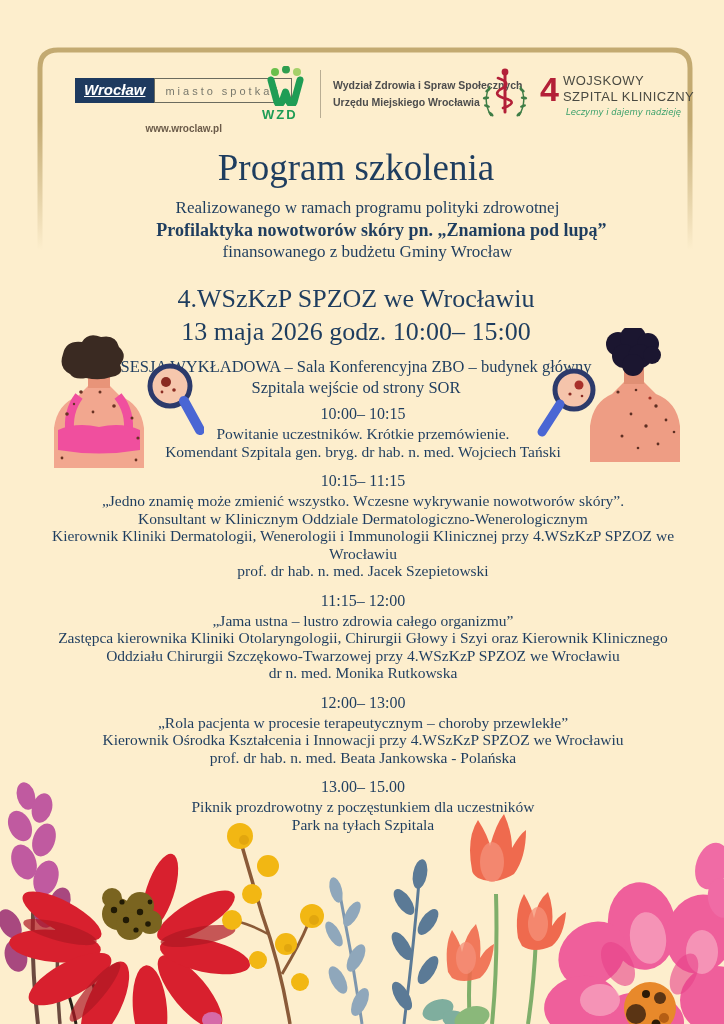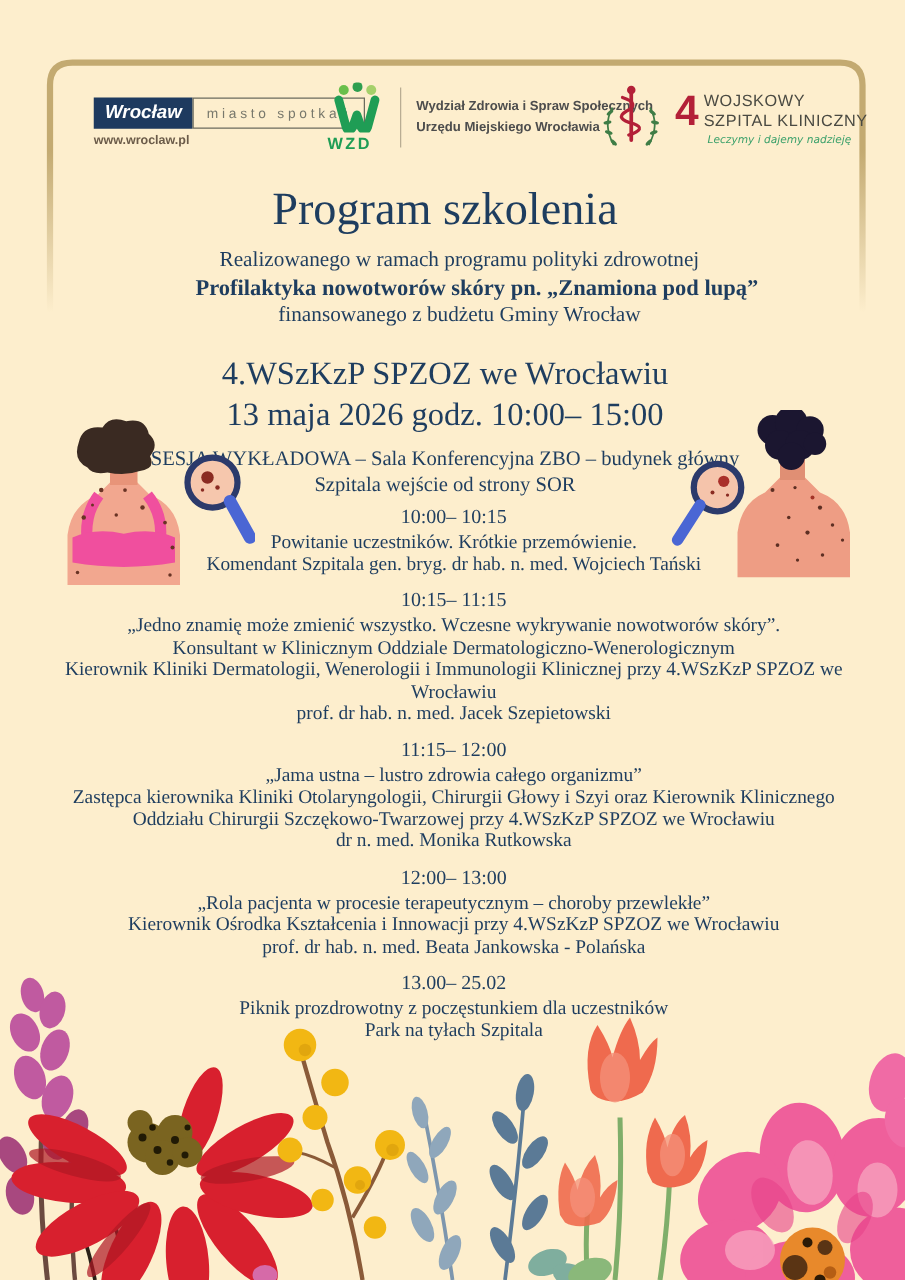--- a/index.html
+++ b/index.html
@@ -11,24 +11,24 @@
   .abs{position:absolute;}
   .center{left:0; right:12px; text-align:center;}
 
   
   .frame-svg{position:absolute; left:0; top:0; pointer-events:none;}
 
   
   .logo-wroclaw{left:75px; top:78px; font-family:"Liberation Sans", sans-serif;}
   .wroclaw-row{display:flex; align-items:stretch;}
   .wroclaw-box{background:#1e3a5f; color:#fff; font-style:italic; font-weight:bold;
-    font-size:15px; padding:3px 9px 4px;}
+    font-size:15px; padding:3px 9px 4px;text-decoration:underline;}
   .miasto-box{border:1px solid #6b6b5e; color:#78786c; font-size:11px;
     letter-spacing:3px; padding:6px 10px 5px; display:flex; align-items:center;}
-  .wroclaw-url{font-size:10px; font-weight:bold; color:#6b5b49; margin-top:4px;}
+  .wroclaw-url{text-align:center; font-size:10px; font-weight:bold; color:#6b5b49; margin-top:20px;}
 
   .logo-wzd{left:262px; top:66px; display:flex; align-items:center; gap:12px;
     font-family:"Liberation Sans", sans-serif;}
   .wzd-col{display:flex; flex-direction:column; align-items:flex-start;}
   .wzd-abbr{color:#1f9d55; font-weight:bold; font-size:13px; letter-spacing:2px; margin-top:1px;}
   .wzd-divider{width:1px; height:48px; background:#b9ad93;}
   .wzd-dept{font-size:10.5px; font-weight:bold; color:#4d4d4d; line-height:1.6;}
 
   .logo-hospital{left:478px; top:66px; display:flex; align-items:center; gap:8px;
     font-family:"Liberation Sans", sans-serif;}
@@ -165,21 +165,21 @@
       <div>Zastępca kierownika Kliniki Otolaryngologii, Chirurgii Głowy i Szyi oraz Kierownik Klinicznego Oddziału Chirurgii Szczękowo-Twarzowej przy 4.WSzKzP SPZOZ we Wrocławiu</div>
       <div>dr n. med. Monika Rutkowska</div>
     </div>
     <div class="sched-block">
       <div class="sched-time">12:00– 13:00</div>
       <div>„Rola pacjenta w procesie terapeutycznym – choroby przewlekłe”</div>
       <div>Kierownik Ośrodka Kształcenia i Innowacji przy 4.WSzKzP SPZOZ we Wrocławiu</div>
       <div>prof. dr hab. n. med. Beata Jankowska - Polańska</div>
     </div>
     <div class="sched-block">
-      <div class="sched-time">13.00– 25.02</div>
+      <div class="sched-time">13.00– 15.00</div>
       <div>Piknik prozdrowotny z poczęstunkiem dla uczestników</div>
       <div>Park na tyłach Szpitala</div>
     </div>
   </div>
 
   <svg class="abs figure-woman" width="152" height="134" viewBox="0 0 152 134">
 
     <path d="M2 134 L2 94 Q5 70 26 62 L36 52 L58 52 L68 62 Q89 70 92 94 L92 134 Z" fill="#f2a78f"></path>
 
     <path d="M36 38 L58 38 L58 54 L36 54 Z" fill="#e89479"></path>

